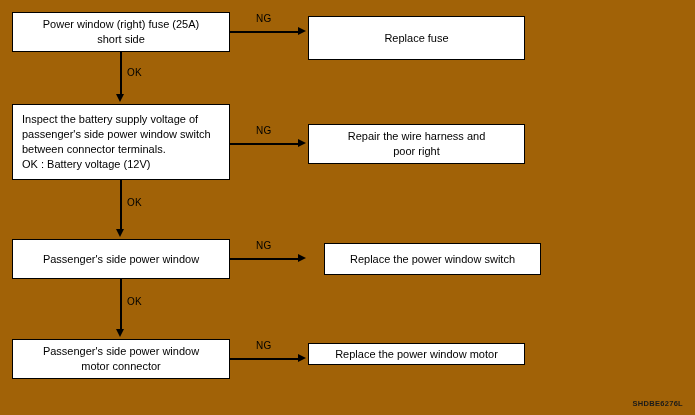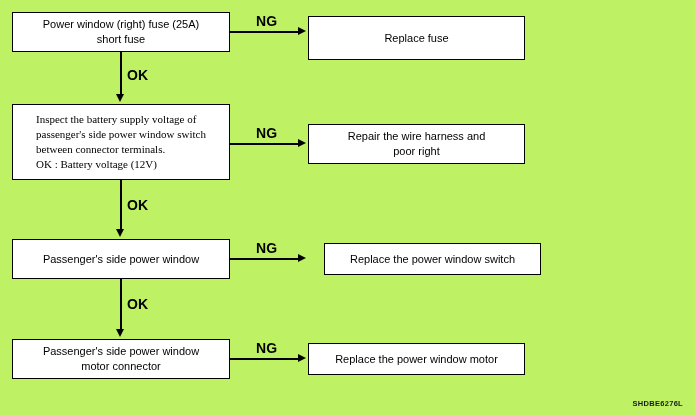--- a/index.html
+++ b/index.html
@@ -11,57 +11,56 @@
     width: 695px;
     height: 415px;
     font-family: "Liberation Sans", sans-serif;
     color: #000000;
     overflow: hidden;
   }
   #flowchart {
     position: relative;
     width: 695px;
     height: 415px;
-    background: #bef264;
+    background: #a16207;
   }
   .node {
     position: absolute;
     border: 1.5px solid #000000;
     background: #ffffff;
     box-sizing: border-box;
     display: flex;
     flex-direction: column;
     justify-content: center;
     font-size: 11px;
     line-height: 15px;
   }
   .node.centered {
     align-items: center;
     text-align: center;
   }
   .node.lefted {
     align-items: flex-start;
     text-align: left;
-    padding-left: 23px;
-    font-family: Liberation Serif, serif;
+    padding-left: 9px;
   }
   .node .line {
     display: block;
     white-space: nowrap;
   }
   
   #node-fuse-check      { left: 12px; top: 12px;  width: 218px; height: 40px; }
   #node-battery-voltage { left: 12px; top: 104px; width: 218px; height: 76px; }
   #node-switch-inspect  { left: 12px; top: 239px; width: 218px; height: 40px; }
   #node-motor-inspect   { left: 12px; top: 339px; width: 218px; height: 40px; }
   
   #node-replace-fuse    { left: 308px; top: 16px;  width: 217px; height: 44px; }
   #node-repair-harness  { left: 308px; top: 124px; width: 217px; height: 40px; }
   #node-replace-switch  { left: 324px; top: 243px; width: 217px; height: 32px; }
-  #node-replace-motor   { left: 308px; top: 343px; width: 217px; height: 32px; }
+  #node-replace-motor   { left: 308px; top: 343px; width: 217px; height: 22px; }
 
   
   .conn {
     position: absolute;
   }
   .conn.h-line {
     height: 1.5px;
     background: #000000;
   }
   .conn.v-line {
@@ -79,22 +78,22 @@
   .arrow-down {
     position: absolute;
     width: 0;
     height: 0;
     border-left: 4.5px solid transparent;
     border-right: 4.5px solid transparent;
     border-top: 8px solid #000000;
   }
   .edge-label {
     position: absolute;
-    font-size: 14px;
-    font-weight: bold;
+    font-size: 10px;
+    font-weight: normal;
     letter-spacing: 0.2px;
     white-space: nowrap;
   }
   #footer-code {
     position: absolute;
     right: 12px;
     bottom: 7px;
     font-size: 7.5px;
     font-weight: bold;
     letter-spacing: 0.3px;
@@ -102,21 +101,21 @@
     margin-left: 22px;
   }
 </style>
 </head>
 <body>
 
 <div id="flowchart">
 
   <div class="node centered" id="node-fuse-check">
     <span class="line">Power window (right) fuse (25A)</span>
-    <span class="line">short fuse</span>
+    <span class="line">short side</span>
   </div>
 
   <div class="conn h-line" style="left:230px; top:31px; width:70px;"></div>
   <div class="arrow-right" style="left:298px; top:27px;"></div>
   <span class="edge-label" style="left:256px; top:13px;">NG</span>
 
   <div class="node centered" id="node-replace-fuse">
     <span class="line">Replace fuse</span>
   </div>
 

